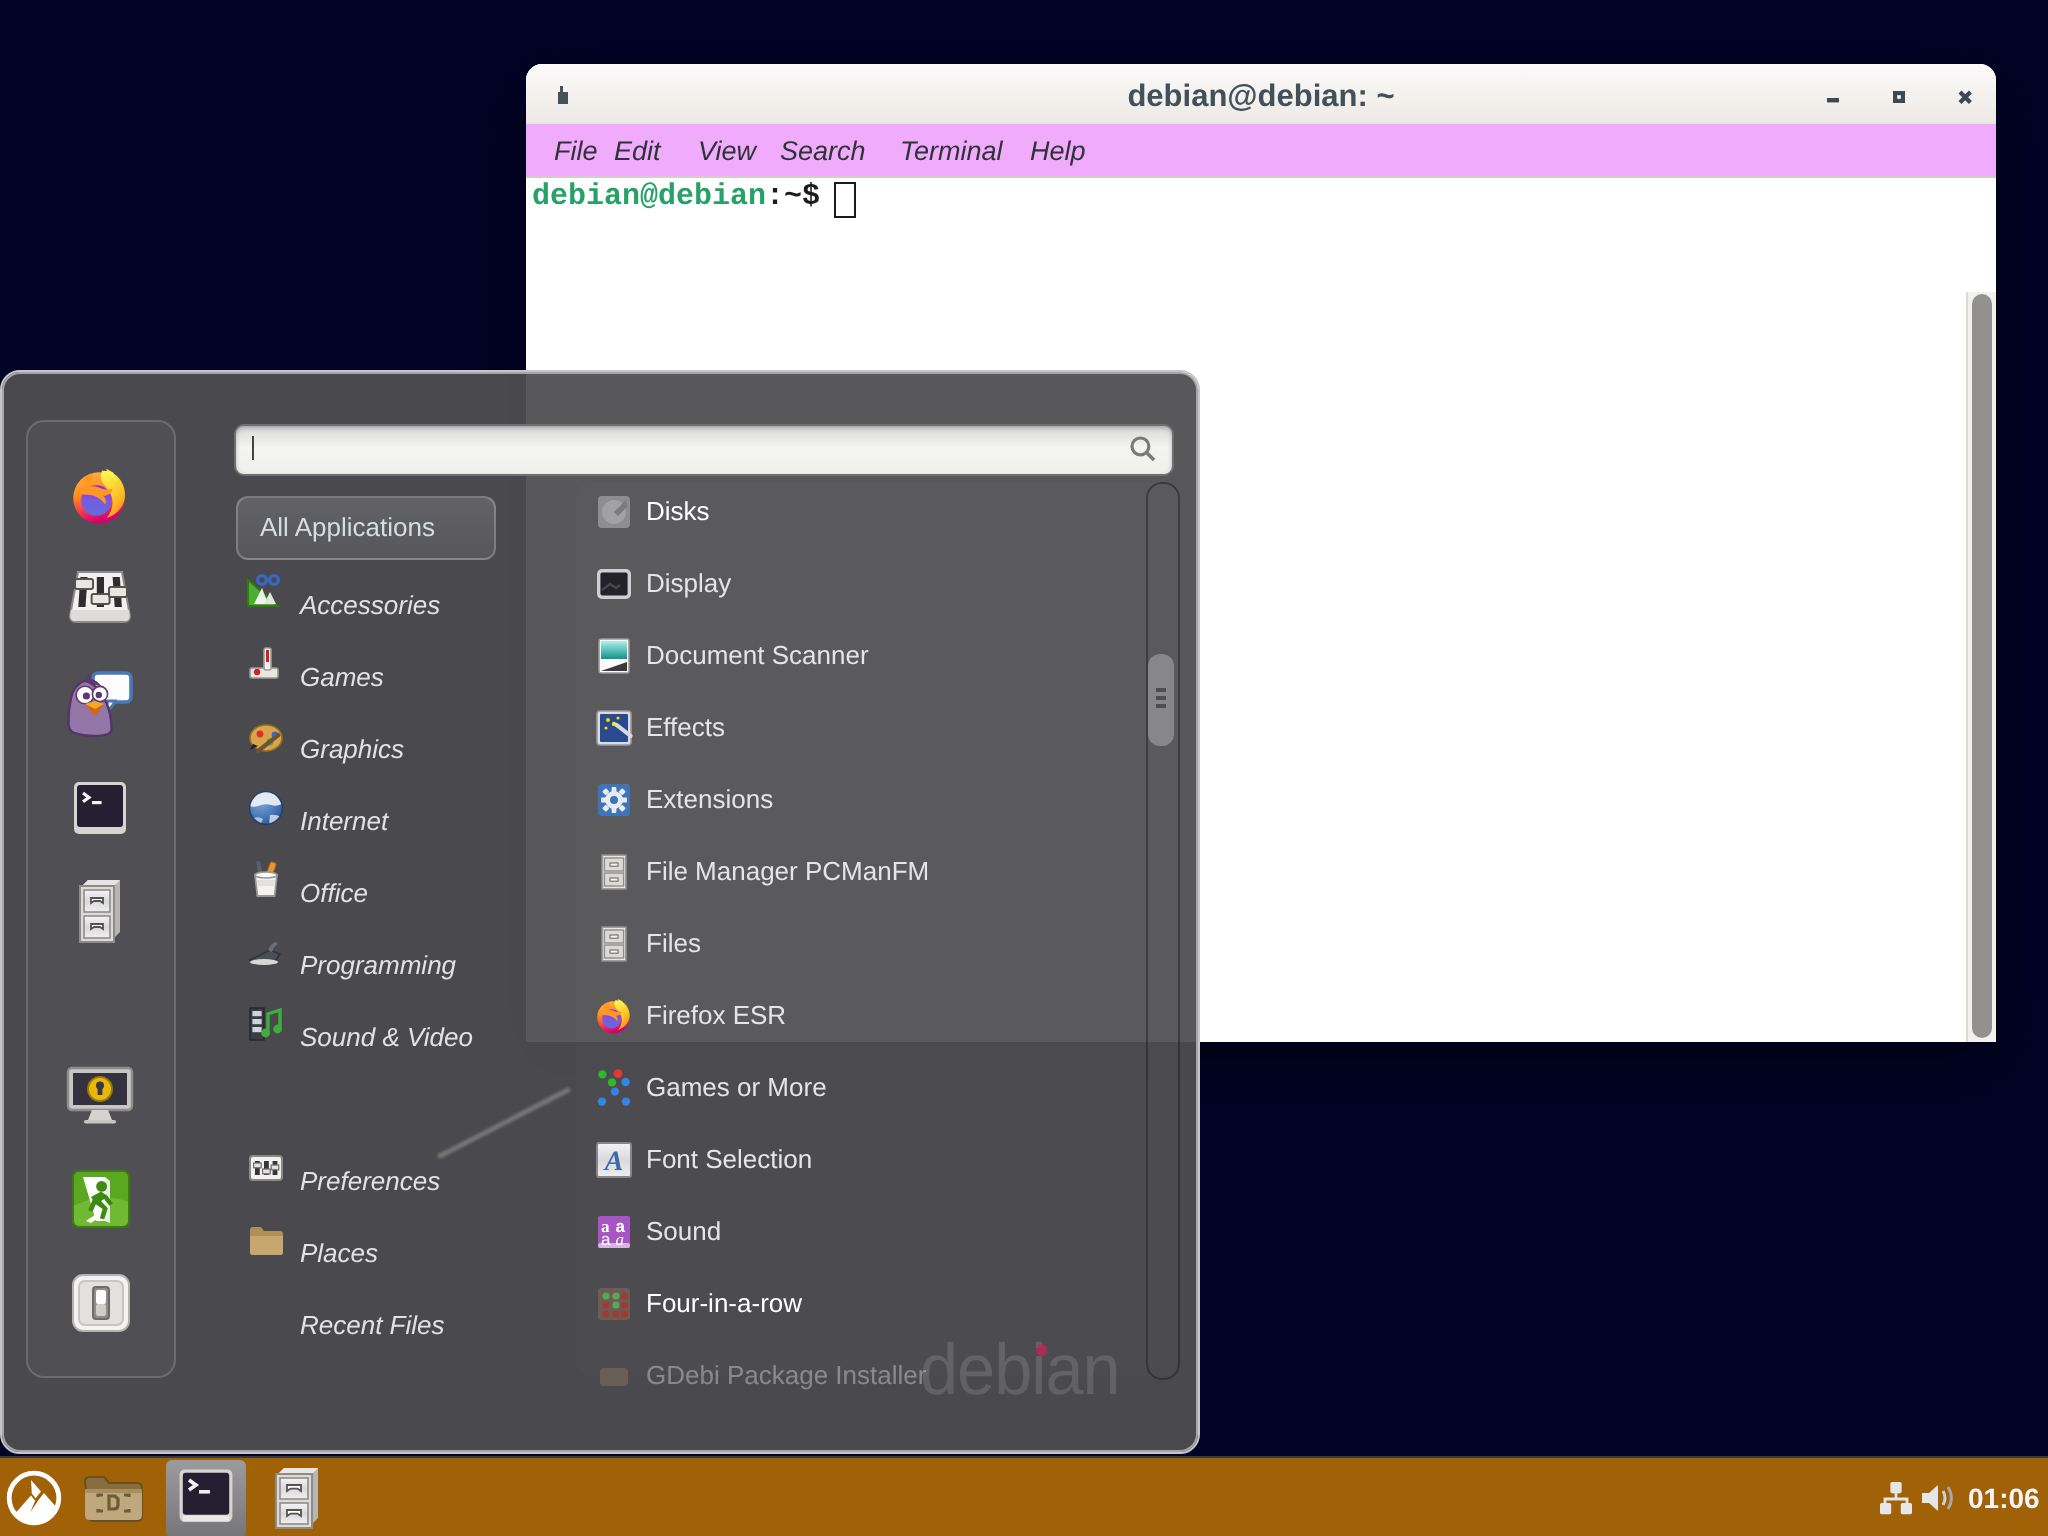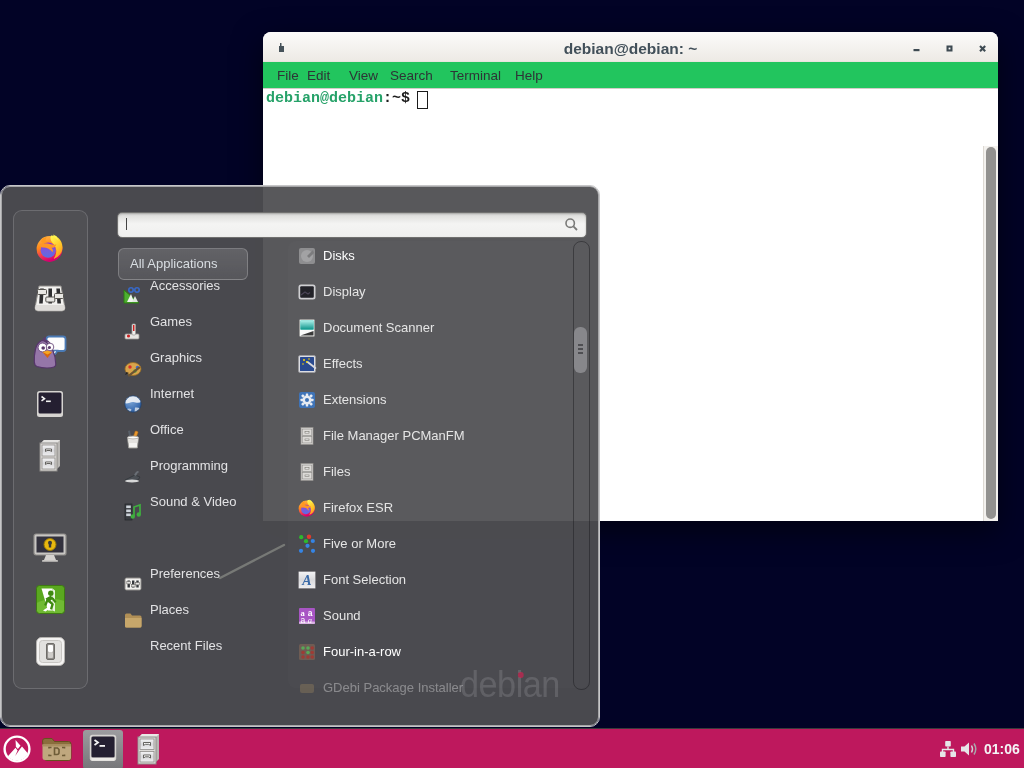--- a/index.html
+++ b/index.html
@@ -1,53 +1,53 @@
 <!DOCTYPE html>
 <html><head>
 <meta charset="utf-8">
 <style>
   html,body{margin:0;padding:0;}
   body{width:1024px;height:768px;overflow:hidden;background:#020326;font-family:"Liberation Sans",sans-serif;position:relative;}
   #term{position:absolute;left:263px;top:32px;width:735px;height:489px;border-radius:8px 8px 0 0;background:#fff;box-shadow:0 10px 30px rgba(0,0,0,0.55);}
   #titlebar{position:absolute;left:0;top:0;right:0;height:30px;border-radius:8px 8px 0 0;background:linear-gradient(#fcfbfa,#edeae5);border-bottom:1px solid #e8e4de;box-sizing:border-box;}
   #title{position:absolute;left:0;right:0;top:8px;text-align:center;font-size:15.5px;font-weight:bold;color:#42505a;}
-  #menubar{position:absolute;left:0;top:30px;right:0;height:26px;background:#22c55e;border-bottom:1px solid #d2cdc6;}
+  #menubar{position:absolute;left:0;top:30px;right:0;height:26px;background:#f0abfc;border-bottom:1px solid #d2cdc6;font-style:italic;}
   .mi{position:absolute;top:6px;font-size:13.5px;color:#2e3436;}
   #tcontent{position:absolute;left:0;top:57px;right:0;bottom:0;background:#fff;}
   #prompt{position:absolute;left:3px;top:1px;font-family:"Liberation Mono",monospace;font-size:15px;font-weight:bold;color:#1c1c1c;white-space:pre;}
   #prompt .g{color:#26a269;}
   #cursor{position:absolute;left:154px;top:2px;width:9px;height:16px;border:1.5px solid #1b1b1b;}
   #tscroll{position:absolute;right:0;top:57px;bottom:0;width:14px;background:#f3f1ee;border-left:1px solid #ddd9d3;}
   #thandle{position:absolute;left:2px;top:1px;bottom:2px;width:10px;background:#92918f;border-radius:5px;}
   .wbtn{position:absolute;top:10px;color:#3e4a52;}
   
   #menu{position:absolute;left:1px;top:186px;width:596px;height:538px;background:rgba(78,78,81,0.94);border:1px solid #a6a6a8;outline:1px solid #c6c6c8;border-radius:9px;}
   #sidebox{position:absolute;left:11px;top:23px;width:73px;height:477px;border:1px solid rgba(255,255,255,0.16);border-radius:9px;background:rgba(255,255,255,0.04);}
   .sic{position:absolute;left:33px;}
   #search{position:absolute;left:115px;top:25px;width:468px;height:24px;border:1px solid #70706f;border-radius:5px;background:linear-gradient(#d8d8d6,#f4f4f3 45%,#efefee);box-shadow:inset 0 1px 2px rgba(0,0,0,0.25);}
   #scursor{position:absolute;left:8px;top:5px;width:1px;height:12px;background:#444;}
   #sglass{position:absolute;right:7px;top:4px;}
   #allapps{position:absolute;left:116px;top:61px;width:128px;height:30px;background:linear-gradient(rgba(255,255,255,0.14),rgba(255,255,255,0.08));border:1px solid rgba(255,255,255,0.22);border-radius:6px;text-decoration:underline;}
   #allapps span{position:absolute;left:11px;top:7px;font-size:13px;color:#d8dde2;}
   .cat{position:absolute;left:121px;width:160px;height:36px;}
   .cat .ci{position:absolute;left:0;top:8px;width:20px;height:20px;}
-  .cat .ct{position:absolute;left:27px;top:0;font-size:13px;color:#e2e2e4;white-space:nowrap;}
+  .cat .ct{position:absolute;left:27px;top:17px;font-size:13px;color:#e2e2e4;white-space:nowrap;font-style:italic;}
   #rpane{position:absolute;left:286px;top:54px;width:301px;height:447px;background:rgba(255,255,255,0.015);border-radius:8px;}
   #strack{position:absolute;left:571px;top:54px;width:15px;height:447px;border:1px solid rgba(30,30,33,0.5);border-radius:8px;}
   #shandle{position:absolute;left:572px;top:140px;width:13px;height:46px;background:#87878b;border-radius:6px;}
   .grip{position:absolute;left:4px;width:5px;height:2px;background:#4e4e52;}
   .app{position:absolute;left:295px;width:280px;height:36px;}
   .app .ai{position:absolute;left:0;top:8px;width:20px;height:20px;}
   .app .at{position:absolute;left:26px;top:10px;font-size:13px;color:#e5e5e5;white-space:nowrap;}
   .app .dim{color:#ffffff;}
   #wmark{position:absolute;left:458px;top:477px;font-size:36px;color:rgba(205,205,212,0.18);letter-spacing:-0.5px;transform:scaleX(0.95);transform-origin:left top;}
   #wmark .red{position:absolute;left:61px;top:8px;width:5.5px;height:5.5px;background:rgba(215,30,80,0.65);border-radius:50%;}
   #trail{position:absolute;left:216px;top:355px;}
   
-  #taskbar{position:absolute;left:0;top:728px;width:1024px;height:40px;background:#be185d;border-top:1px solid #3a3a3c;}
+  #taskbar{position:absolute;left:0;top:728px;width:1024px;height:40px;background:#a16207;border-top:1px solid #3a3a3c;}
   #tbterm{position:absolute;left:83px;top:1px;width:40px;height:39px;background:linear-gradient(#9c9c9f,#767679);border-radius:3px;}
   #clock{position:absolute;left:984px;top:12px;font-size:14px;font-weight:bold;color:#f4f4f6;}
 </style>
 </head>
 <body>
   <svg width="0" height="0" style="position:absolute">
     <defs>
       <linearGradient id="g0" x1="0" y1="0" x2="0" y2="1">
         <stop offset="0" stop-color="#aef0ea"></stop>
         <stop offset="1" stop-color="#0c948a"></stop>
@@ -388,21 +388,21 @@
     <div class="app" style="top:339px">
       <svg class="ai" viewBox="0 0 20 20">
         <circle cx="4.2" cy="3.2" r="2.1" fill="#2db82d"></circle>
         <circle cx="12" cy="2.8" r="2.2" fill="#e03b2f"></circle>
         <circle cx="9" cy="7.2" r="2.1" fill="#2db82d"></circle>
         <circle cx="15.8" cy="7" r="2.1" fill="#3584e4"></circle>
         <circle cx="10.5" cy="11.8" r="2.1" fill="#3584e4"></circle>
         <circle cx="4" cy="16.8" r="2.1" fill="#3584e4"></circle>
         <circle cx="16" cy="16.8" r="2.1" fill="#3584e4"></circle>
       </svg>
-      <span class="at">Five or More</span>
+      <span class="at">Games or More</span>
     </div>
     <div class="app" style="top:375px">
       <svg class="ai" viewBox="0 0 20 20">
         <rect x="1.5" y="1.5" width="17" height="17" rx="1" fill="url(#fsg)" stroke="#88868a" stroke-width="1"></rect>
         <text x="10" y="15" text-anchor="middle" font-family="Liberation Serif" font-style="italic" font-size="14" font-weight="bold" fill="#3a6aa8">A</text>
       </svg>
       <span class="at">Font Selection</span>
     </div>
     <div class="app" style="top:411px">
       <svg class="ai" viewBox="0 0 20 20">

